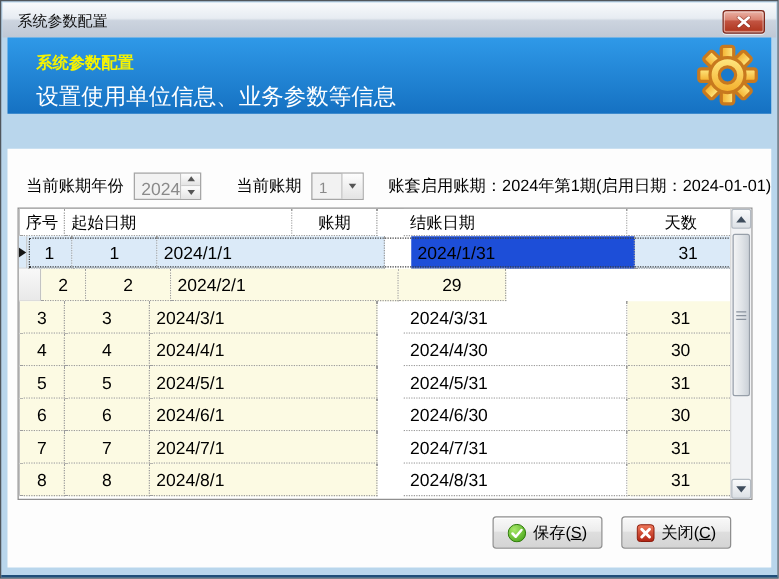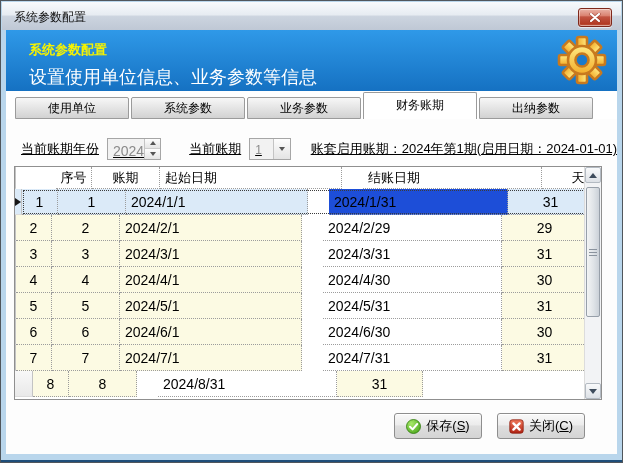--- a/index.html
+++ b/index.html
@@ -30,21 +30,21 @@
   .tabstrip{position:absolute;left:5px;right:5px;top:90px;height:28px;background:#ffffff;
     display:flex;align-items:flex-end;padding-left:9px;}
   .tab{width:114px;height:22px;margin-right:2px;font-size:12px;text-align:center;line-height:20px;
     color:#000;background:linear-gradient(#f7f7f7,#d2d2d2);border:1px solid #9b9b9b;
     border-radius:2px 2px 0 0;}
   .tab.active{height:27px;line-height:25px;background:#ffffff;border-bottom:none;position:relative;z-index:2;}
 
   
   .content{position:absolute;left:5px;right:5px;top:118px;height:335px;background:#fdfdfd;}
 
-  .controls{display:flex;align-items:center;padding:13px 0 0 15px;height:46px;text-decoration:underline;}
+  .controls{display:flex;align-items:center;padding:13px 0 0 15px;height:46px;}
   .lbl{font-size:13px;color:#000;white-space:nowrap;}
   .spinner{margin-left:8px;width:58px;height:22px;border:1px solid #a6a6a6;background:#f2f2f2;display:flex;}
   .spin-val{flex:1;font-size:14px;color:#8a8a8a;padding:4px 0 0 5px;}
   .spin-btns{width:16px;border-left:1px solid #c4c4c4;display:flex;flex-direction:column;}
   .spin-up,.spin-dn{flex:1;display:flex;align-items:center;justify-content:center;
     background:linear-gradient(#fdfdfd,#e4e4e4);}
   .spin-up{border-bottom:1px solid #cccccc;}
   .combo{margin-left:8px;width:56px;height:22px;border:1px solid #a6a6a6;background:#f2f2f2;display:flex;}
   .combo-val{flex:1;font-size:12px;color:#8a8a8a;padding:4px 0 0 5px;}
   .combo-btn{width:17px;border-left:1px solid #c4c4c4;display:flex;align-items:center;justify-content:center;
@@ -53,21 +53,21 @@
 
   .tri-up{width:0;height:0;border-left:3px solid transparent;border-right:3px solid transparent;border-bottom:4px solid #555;}
   .tri-dn{width:0;height:0;border-left:3px solid transparent;border-right:3px solid transparent;border-top:4px solid #555;}
   .tri-up.dark{border-left-width:4px;border-right-width:4px;border-bottom:5px solid #3e4c5c;}
   .tri-dn.dark{border-left-width:4px;border-right-width:4px;border-top:5px solid #3e4c5c;}
 
   
   .grid{position:absolute;left:8px;top:47px;width:588px;height:234px;border:1px solid #8f8f8f;background:#fff;}
   .gridrows{position:absolute;left:0;top:0;right:17px;bottom:0;overflow:hidden;}
   .row{display:flex;height:26px;}
-  .row.hdr{height:22px;gap:40px;}
+  .row.hdr{height:22px;}
   .cell{border-right:1px dotted #9c9c9c;border-bottom:1px dotted #9c9c9c;font-size:14px;color:#000;
     display:flex;align-items:center;justify-content:center;background:#fcfae3;}
   .row.hdr .cell{background:#ffffff;font-size:13px;}
   .c-sel{width:18px;background:linear-gradient(#f8f8f8,#e9e9e9);border-right:1px solid #c3c3c3;
     border-bottom:1px solid #dcdcdc;display:flex;align-items:center;justify-content:center;}
   .rowdata{display:flex;flex:1;}
   .c0{width:36px;} .c1{width:68px;}
   .c2{width:182px;justify-content:flex-start;padding-left:5px;}
   .c3{width:179px;justify-content:flex-start;padding-left:5px;background:#ffffff;margin-left:21px;}
   .c4{width:86px;border-right:1px dotted #9c9c9c;}
@@ -124,27 +124,20 @@
         <rect x="3" y="21" width="46" height="10" rx="2"></rect>
         <rect x="3" y="21" width="46" height="10" rx="2" transform="rotate(45 26 26)"></rect>
         <rect x="3" y="21" width="46" height="10" rx="2" transform="rotate(90 26 26)"></rect>
         <rect x="3" y="21" width="46" height="10" rx="2" transform="rotate(135 26 26)"></rect>
         <circle cx="26" cy="26" r="14"></circle>
         <circle cx="26" cy="26" r="6.5" fill="#1a7acc"></circle>
       </g>
     </svg>
   </div>
 
-  <div class="tabstrip" id="tabstrip">
-      <div class="tab">使用单位</div>
-      <div class="tab">系统参数</div>
-      <div class="tab">业务参数</div>
-      <div class="tab active">财务账期</div>
-      <div class="tab">出纳参数</div>
-    </div>
 
   <div class="content">
 
     <div class="controls">
       <span class="lbl">当前账期年份</span>
       <div class="spinner">
         <span class="spin-val">2024</span>
         <div class="spin-btns">
           <div class="spin-up">
               <i class="tri-up"></i>
@@ -163,22 +156,22 @@
       </div>
       <span class="info">账套启用账期：2024年第1期(启用日期：2024-01-01)</span>
     </div>
 
     <div class="grid">
       <div class="gridrows" id="gridrows">
           <div class="row hdr">
             <div class="cell c-sel"></div>
             <div class="rowdata">
               <div class="cell c0">序号</div>
+              <div class="cell c2">起始日期</div>
               <div class="cell c1">账期</div>
-              <div class="cell c2">起始日期</div>
               <div class="cell c3">结账日期</div>
               <div class="cell c4">天数</div>
             </div>
           </div>
           <div class="row sel">
             <div class="cell c-sel">
               <i class="arrow"></i>
             </div>
             <div class="rowdata">
               <div class="cell c0">1</div>
@@ -187,21 +180,20 @@
               <div class="cell c3">2024/1/31</div>
               <div class="cell c4">31</div>
             </div>
           </div>
           <div class="row">
             <div class="cell c-sel"></div>
             <div class="rowdata">
               <div class="cell c0">2</div>
               <div class="cell c1">2</div>
               <div class="cell c2">2024/2/1</div>
-              <div class="cell c3">2024/2/29</div>
               <div class="cell c4">29</div>
             </div>
           </div>
           <div class="row">
             <div class="cell c-sel"></div>
             <div class="rowdata">
               <div class="cell c0">3</div>
               <div class="cell c1">3</div>
               <div class="cell c2">2024/3/1</div>
               <div class="cell c3">2024/3/31</div>
@@ -246,20 +238,21 @@
               <div class="cell c2">2024/7/1</div>
               <div class="cell c3">2024/7/31</div>
               <div class="cell c4">31</div>
             </div>
           </div>
           <div class="row">
             <div class="cell c-sel"></div>
             <div class="rowdata">
               <div class="cell c0">8</div>
               <div class="cell c1">8</div>
+              <div class="cell c2">2024/8/1</div>
               <div class="cell c3">2024/8/31</div>
               <div class="cell c4">31</div>
             </div>
           </div>
         </div>
       <div class="vscroll">
         <div class="sb-btn sb-up">
             <i class="tri-up dark"></i>
           </div>
         <div class="sb-thumb">

